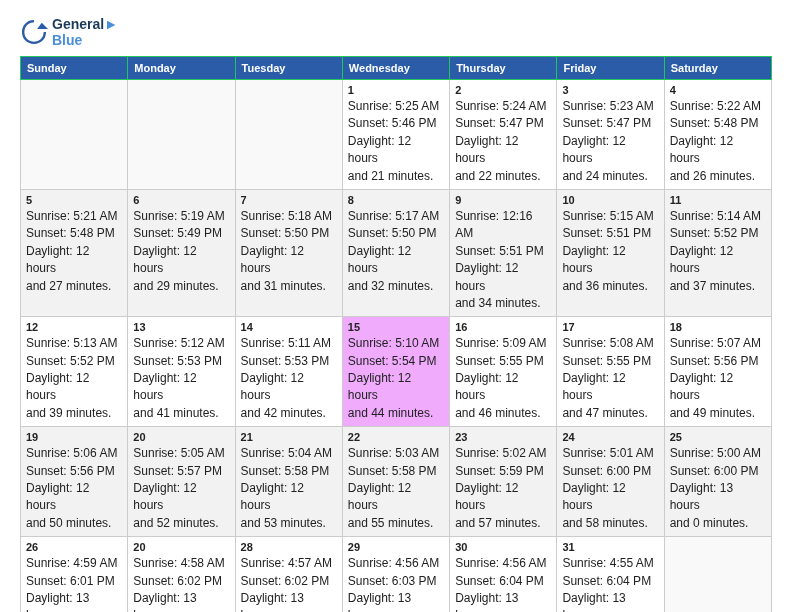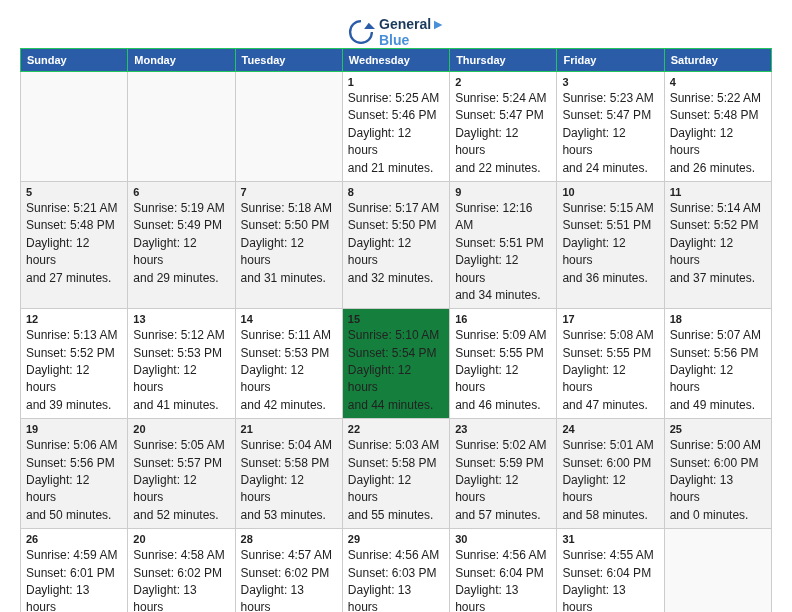--- a/index.html
+++ b/index.html
@@ -13,21 +13,22 @@
     .page {
       width: 792px;
       height: 612px;
       padding: 16px 20px 10px 20px;
       display: flex;
       flex-direction: column;
     }
     .header {
       display: flex;
       align-items: flex-start;
-      justify-content: center;
+      justify-content: flex-start;
+      margin-bottom: 8px;
     }
     .logo {
       display: flex;
       align-items: center;
       gap: 4px;
     }
     .logo-icon {
       width: 28px;
       height: 28px;
     }
@@ -228,21 +229,21 @@
 Daylight: 12 hours
 and 41 minutes.</div>
           </td>
           <td style="background: rgb(255, 255, 255);">
             <span class="day-number">14</span>
             <div class="day-info" style="white-space: pre-line;">Sunrise: 5:11 AM
 Sunset: 5:53 PM
 Daylight: 12 hours
 and 42 minutes.</div>
           </td>
-          <td style="background: #15803d;">
+          <td style="background: #f0abfc;">
             <span class="day-number">15</span>
             <div class="day-info" style="white-space: pre-line;">Sunrise: 5:10 AM
 Sunset: 5:54 PM
 Daylight: 12 hours
 and 44 minutes.</div>
           </td>
           <td style="background: rgb(255, 255, 255);">
             <span class="day-number">16</span>
             <div class="day-info" style="white-space: pre-line;">Sunrise: 5:09 AM
 Sunset: 5:55 PM

